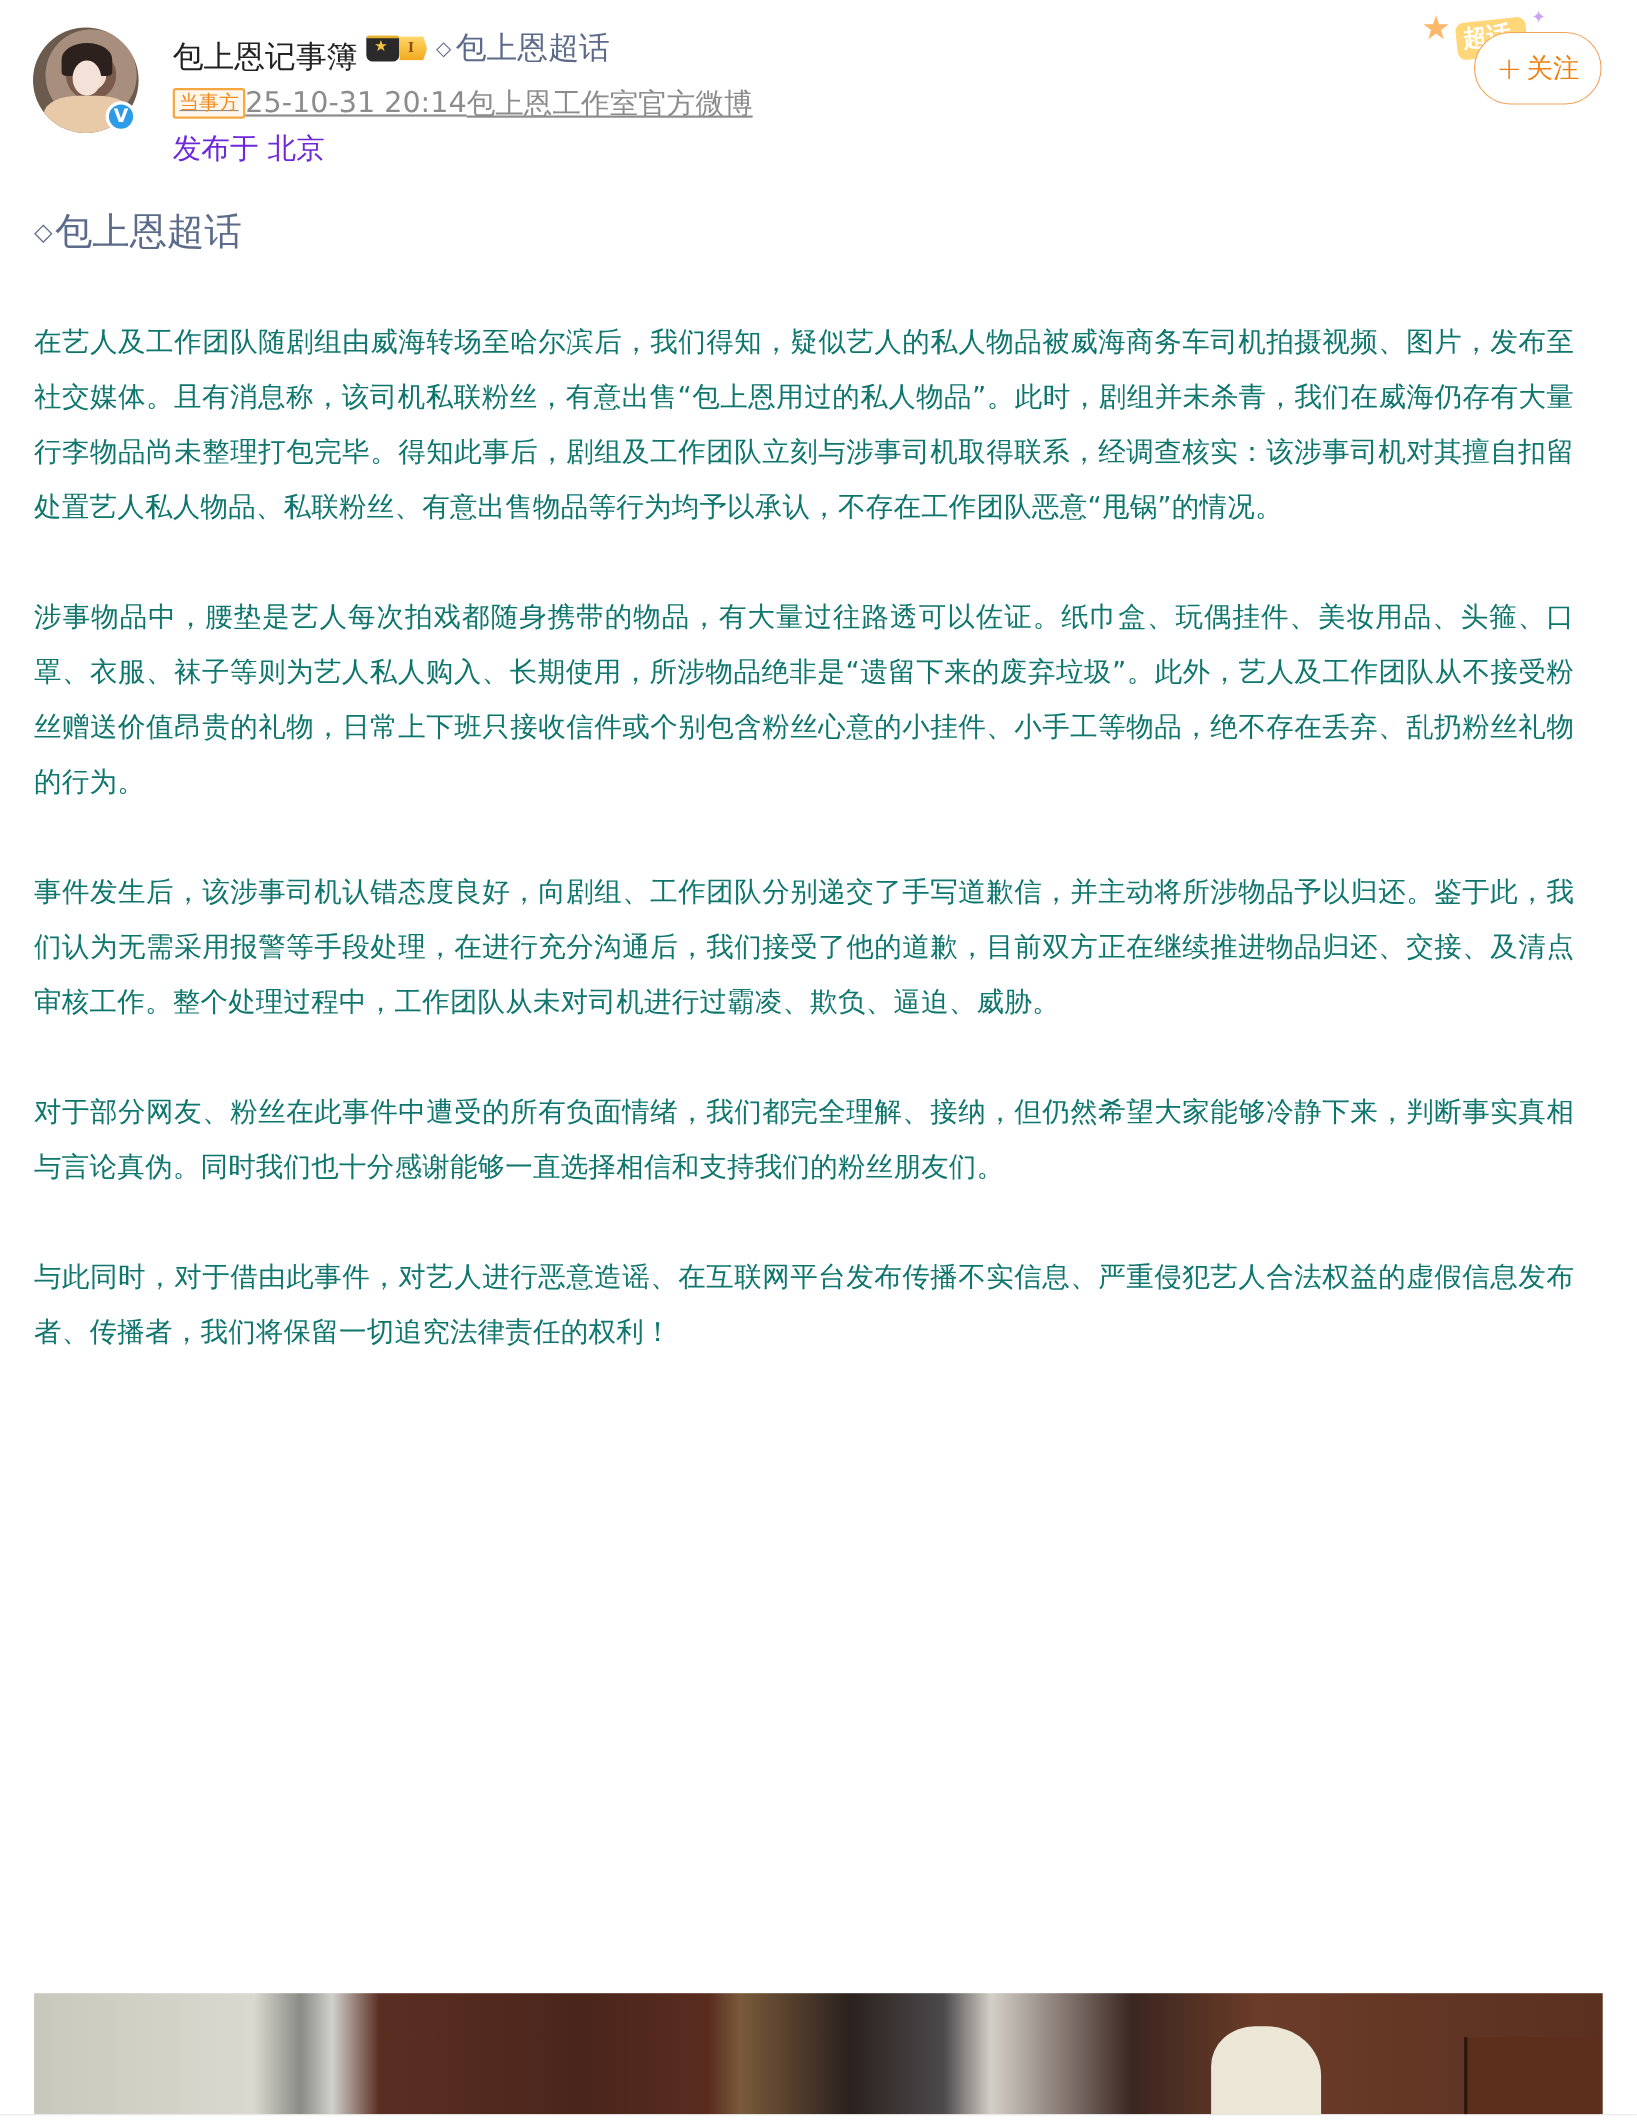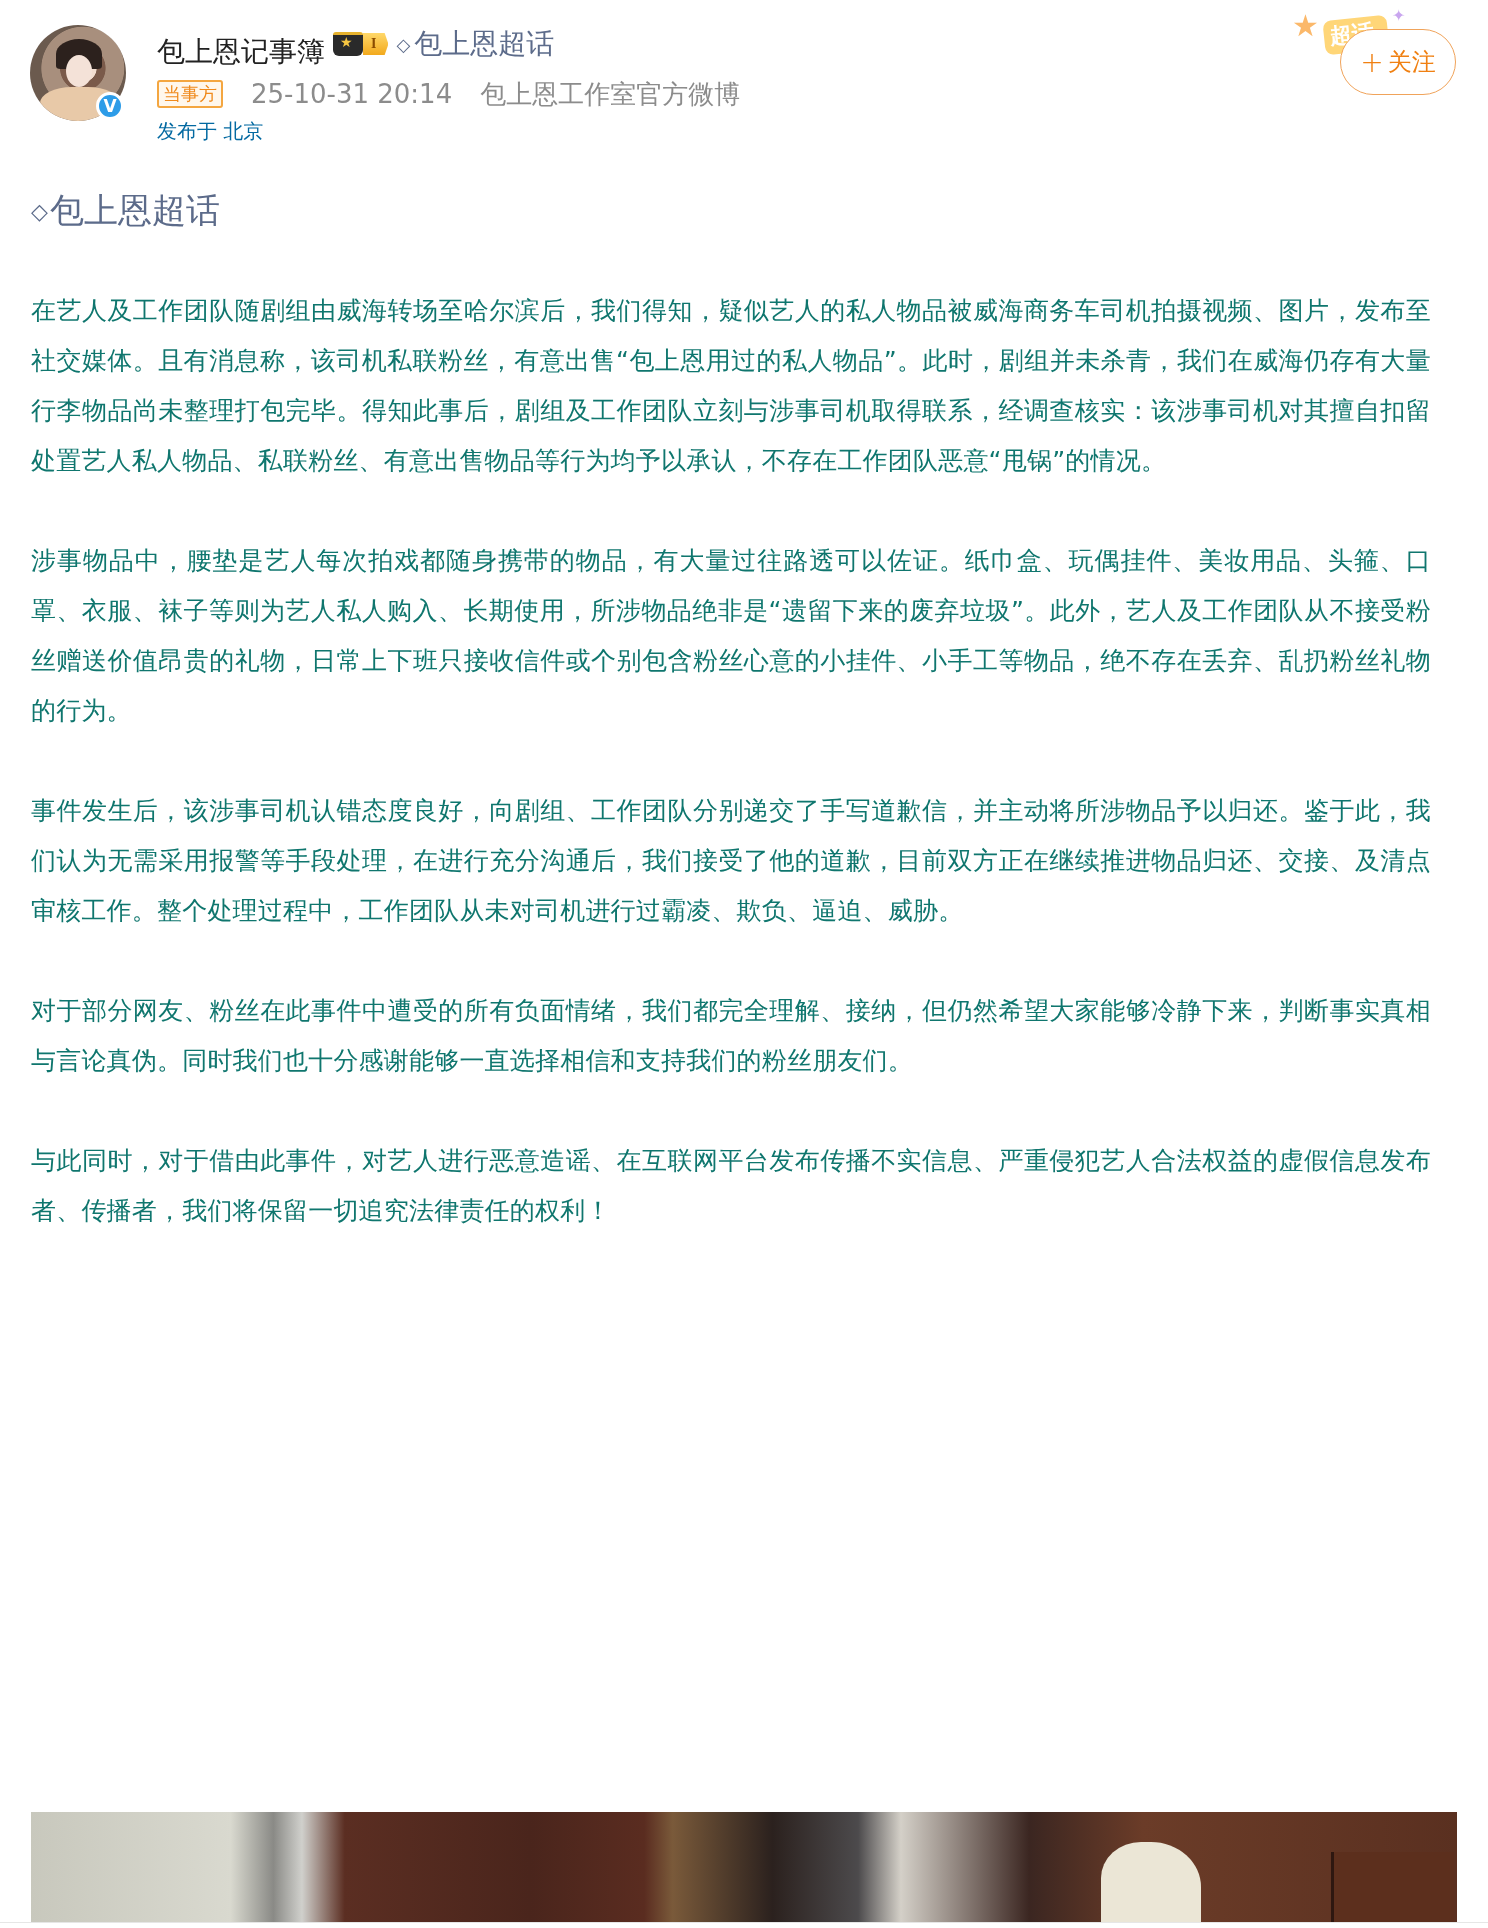--- a/index.html
+++ b/index.html
@@ -23,23 +23,23 @@
     display: flex; align-items: center; justify-content: center; box-sizing: border-box;
   }
   .name-row { position: absolute; left: 157px; top: 24px; height: 40px; display: flex; align-items: center; gap: 8px; }
   .name { font-size: 28px; color: #222; margin-top: 16px; }
   .crown { display: inline-flex; align-items: center; height: 30px; }
   .crown .c-icon { width: 30px; height: 24px; background: #2a2a2a; border-radius: 3px 3px 6px 6px; position: relative; border-top: 3px solid #e6b22e; box-sizing: border-box; }
   .crown .c-icon::after { content: "★"; position: absolute; left: 7px; top: -1px; font-size: 14px; color: #f5c542; }
   .crown .c-level { height: 22px; padding: 0 12px 0 8px; background: linear-gradient(#ffd86a, #f2a91d); color: #8a4b00; font-size: 14px; font-weight: bold; font-family: "Liberation Serif", serif; display: flex; align-items: center; clip-path: polygon(0 0, 85% 0, 100% 50%, 85% 100%, 0 100%); }
   .topic-inline { display: flex; align-items: center; gap: 4px; font-size: 28px; color: #5c6b8a; }
   .diamond { font-size: 18px; color: #5c6b8a; }
-  .meta-row { position: absolute; left: 157px; top: 76px; height: 36px; display: flex; align-items: center; gap: 28px; font-size: 26px; color: #8c8c8c; }
+  .meta-row { position: absolute; left: 157px; top: 76px; height: 36px; display: flex; align-items: center; gap: 0; font-size: 26px; color: #8c8c8c; text-decoration: underline; }
   .party-tag { border: 2px solid #f4a640; color: #f08a1c; font-size: 18px; padding: 1px 4px; border-radius: 3px; background: #fff7ec; line-height: 22px; }
-  .loc-row { position: absolute; left: 157px; top: 118px; font-size: 20px; color: #0369a1; }
+  .loc-row { position: absolute; left: 157px; top: 118px; font-size: 26px; color: #6d28d9; }
   .supertopic-deco { position: absolute; left: 1292px; top: 6px; width: 120px; height: 50px; }
   .supertopic-deco .star { position: absolute; left: 0; top: 2px; font-size: 30px; color: #fbb86a; }
   .supertopic-deco .pill { position: absolute; left: 32px; top: 12px; width: 64px; height: 34px; border-radius: 8px; background: #ffd678; transform: rotate(-6deg); color: #fff; font-weight: bold; font-size: 22px; padding-left: 6px; box-sizing: border-box; line-height: 32px; }
   .supertopic-deco .spark { position: absolute; left: 100px; top: 0; color: #c9a6ef; font-size: 16px; }
   .follow-btn {
     position: absolute; left: 1340px; top: 29px; width: 116px; height: 66px; border-radius: 33px;
     border: 1.5px solid #f0a35a; background: #fff; color: #f08012; font-size: 24px;
     display: flex; align-items: center; justify-content: center; gap: 4px; box-sizing: border-box;
   }
   .follow-btn .plus { font-size: 28px; font-weight: 300; }

